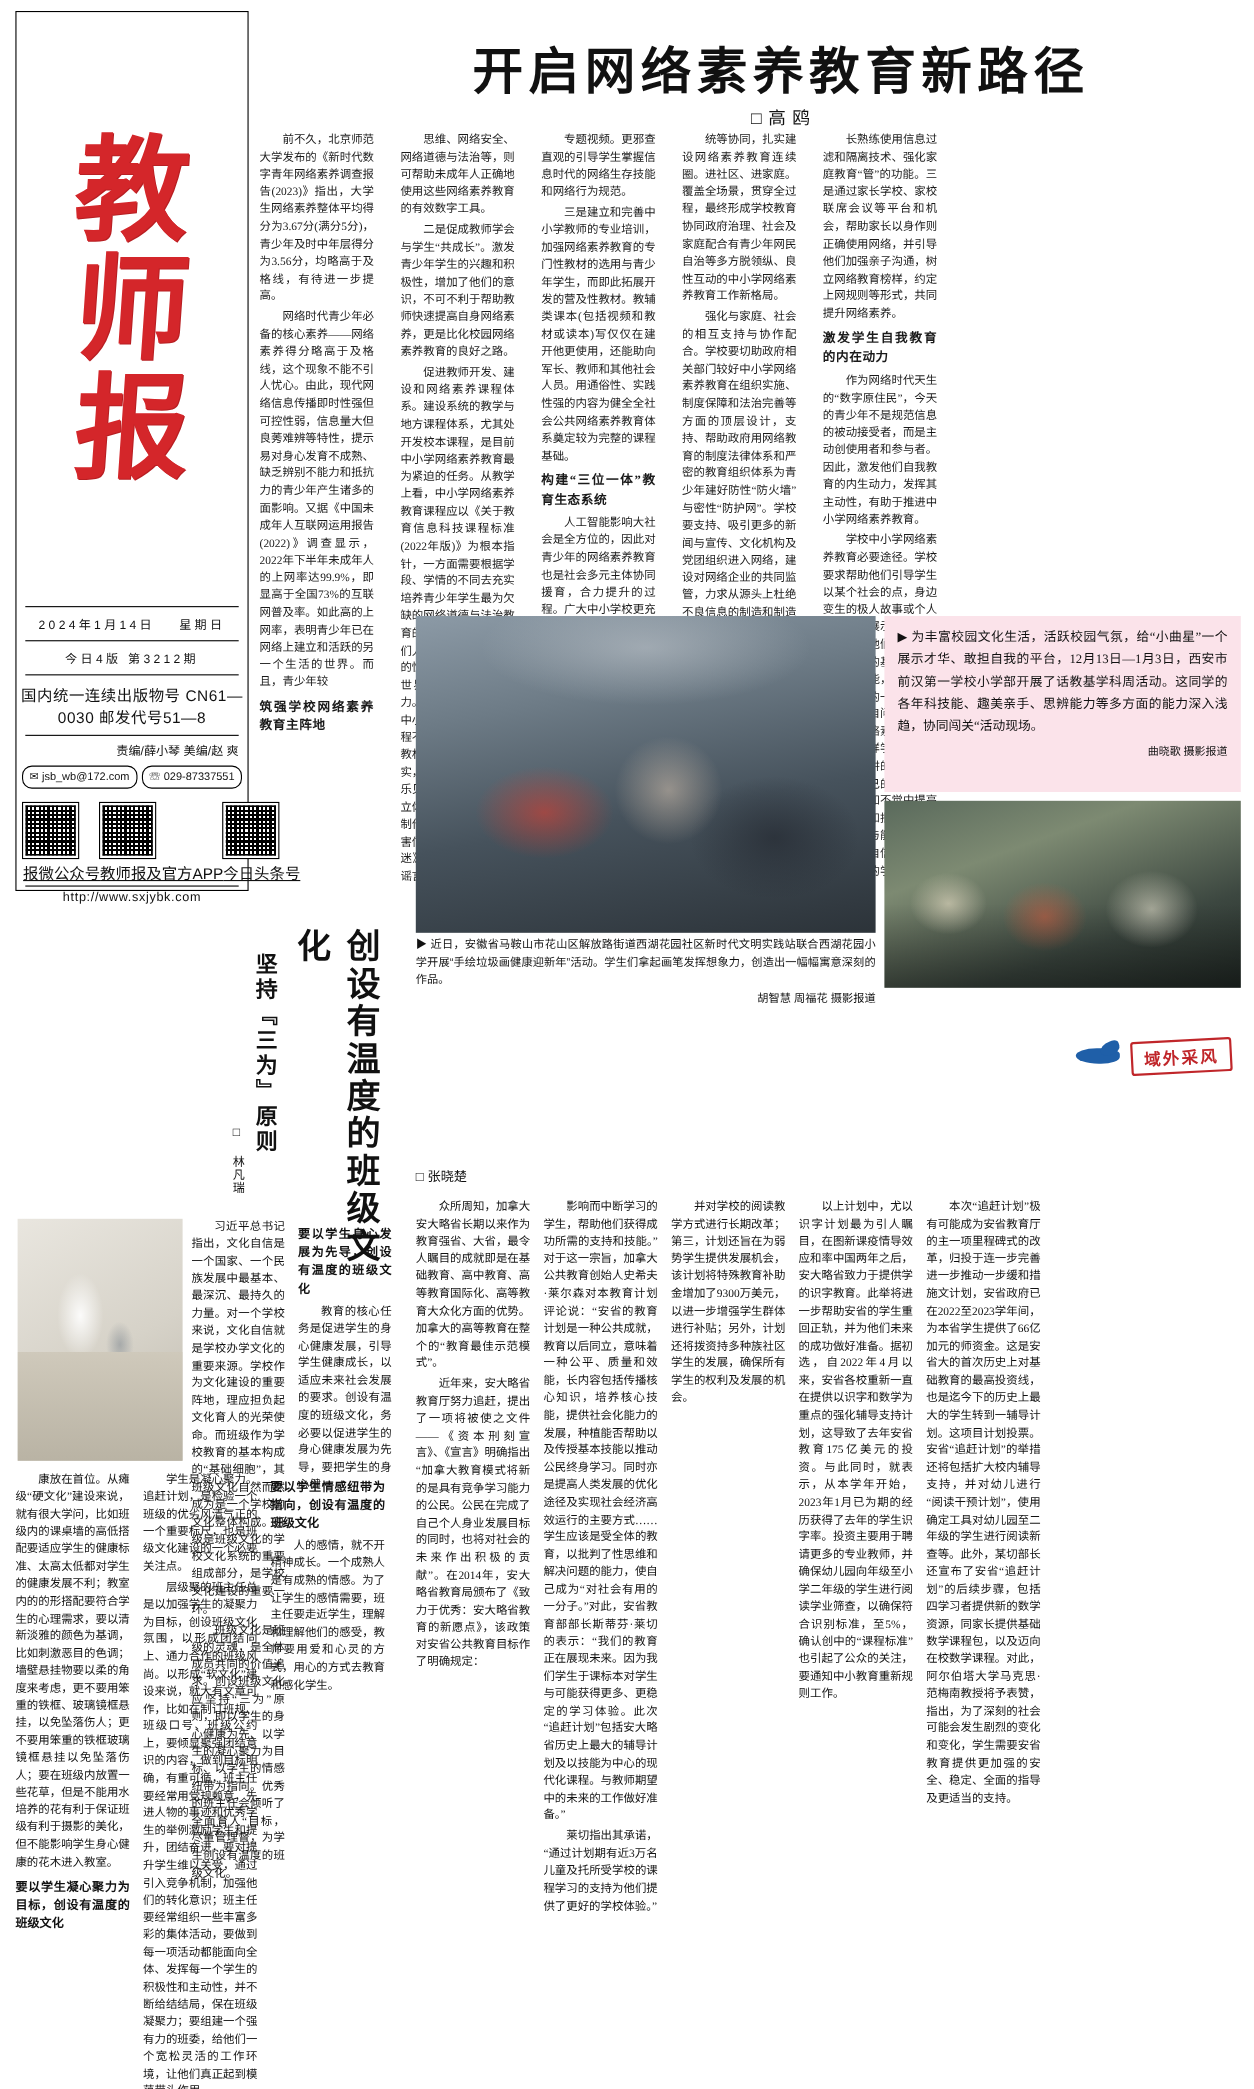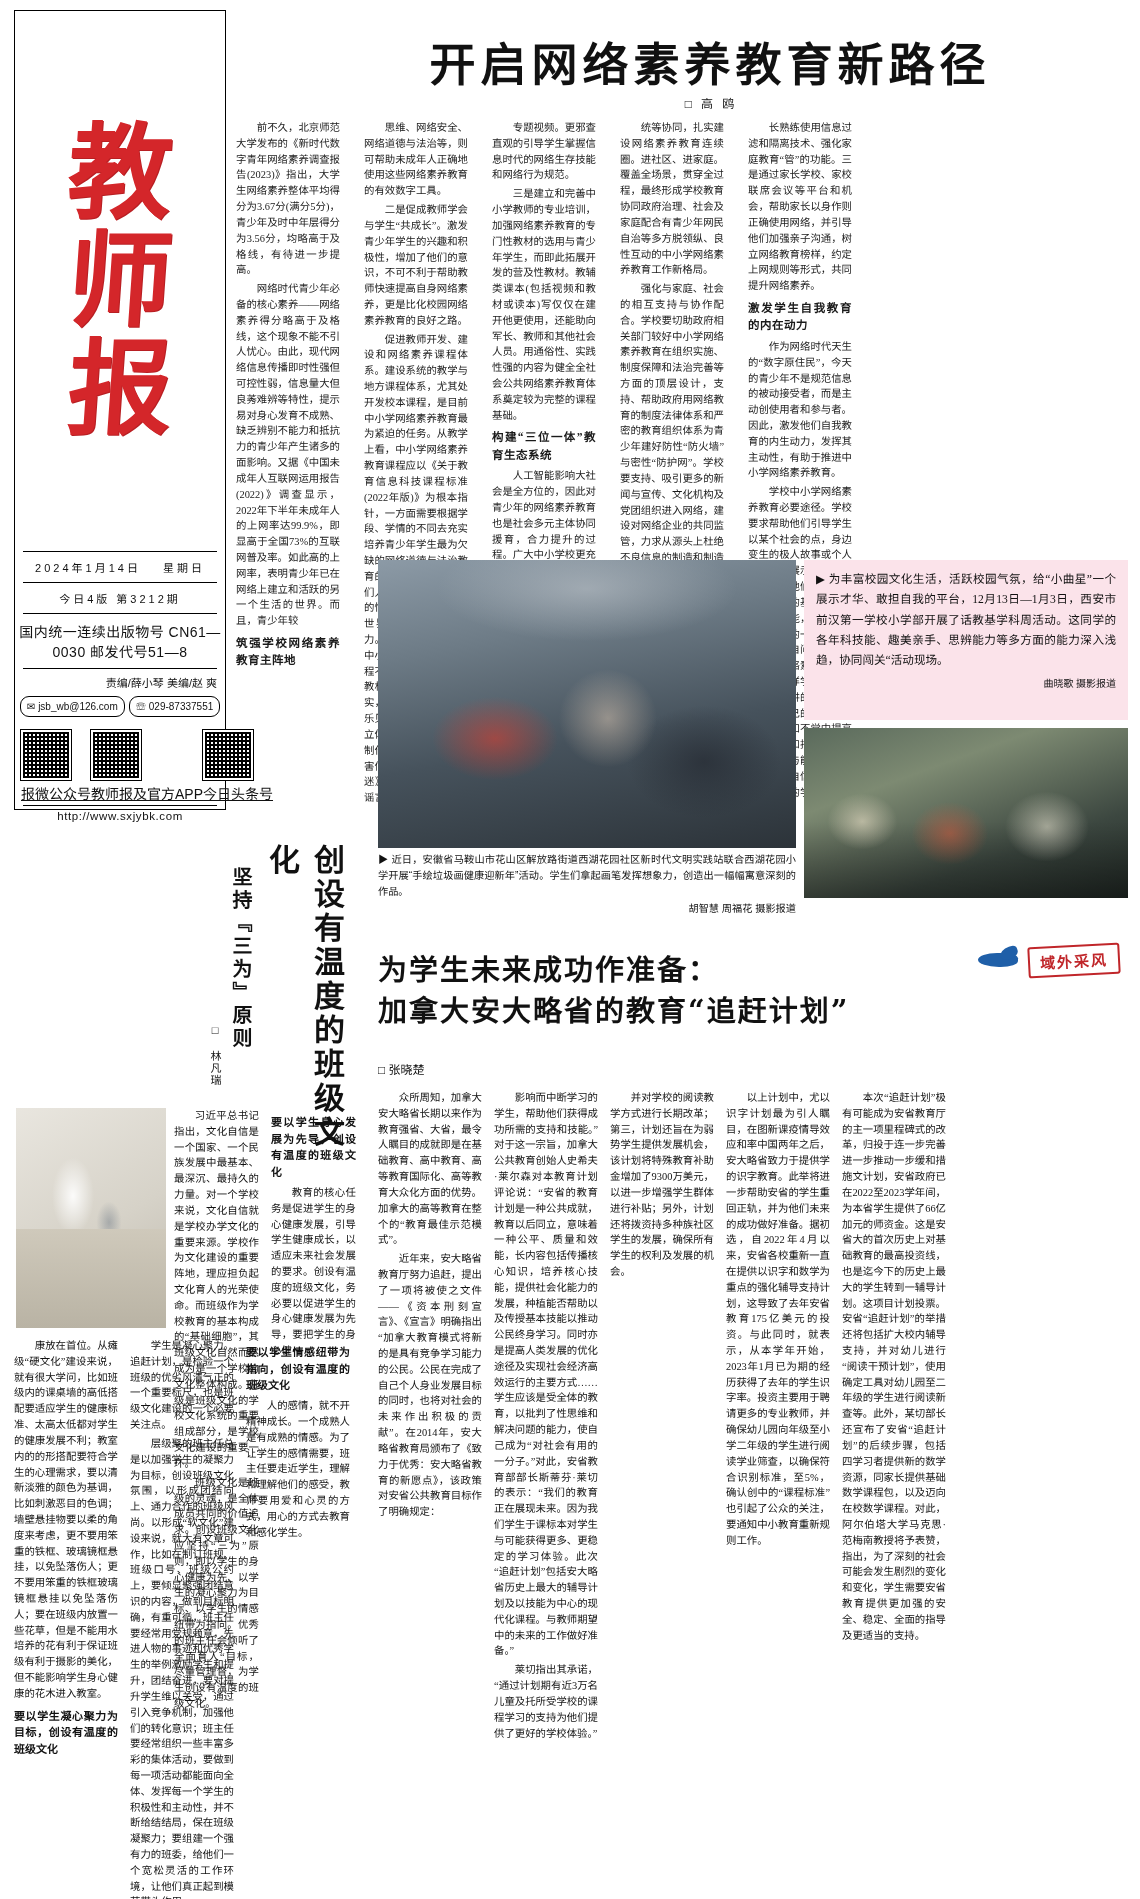--- a/index.html
+++ b/index.html
@@ -144,22 +144,22 @@
     font-weight: 700;
     letter-spacing: 5px;
     font-family: "DejaVu Serif", serif;
   }
   .byline {
     position: absolute;
     left: 300px;
     top: 94px;
     width: 820px;
     text-align: center;
-    font-size: 12px;
-    font-family: Liberation Mono, monospace;
+    font-size: 16px;
+    font-family: Liberation Serif, serif;
     letter-spacing: 1px;
   }
 
   
   .top-cols {
     position: absolute;
     left: 236px;
     top: 120px;
     width: 892px;
     height: 700px;
@@ -424,21 +424,21 @@
     <div class="masthead-rule"></div>
     <div class="masthead-line big">今日4版    第3212期</div>
     <div class="masthead-rule"></div>
     <div class="masthead-line">国内统一连续出版物号 CN61—0030  邮发代号51—8</div>
     <div class="masthead-rule"></div>
     <div class="masthead-contact">
       <div style="text-align:right">责编/薛小琴    美编/赵  爽</div>
       <div class="contact-row">
         <span class="pill">
           <span>✉</span>
-          <span>jsb_wb@126.com</span>
+          <span>jsb_wb@172.com</span>
         </span>
         <span class="pill">
           <span>☏</span>
           <span>029-87337551</span>
         </span>
       </div>
     </div>
     <div class="qr-row">
       <div>
         <div class="qr"></div>
@@ -536,24 +536,20 @@
         <p>学生是凝心聚力。追赶计划，是检验一个班级的优劣风清气正的一个重要标尺，也是班级文化建设的一个必要关注点。</p>
         <p>层级聚的班主任总是以加强学生的凝聚力为目标，创设班级文化氛围，以形成团结向上、通力合作的班级风尚。以形成“软文化”建设来说，就大有文章可作，比如在制订班规、班级口号、班级公约上，要倾显聚强团结意识的内容，做到目标明确，有重可循，班主任要经常用党规赖意，先进人物的事迹和优秀学生的举例激励学生和提升，团结奋进，要对提升学生维以关受，通过引入竞争机制，加强他们的转化意识；班主任要经常组织一些丰富多彩的集体活动，要做到每一项活动都能面向全体、发挥每一个学生的积极性和主动性，并不断给结结局，保在班级凝聚力；要组建一个强有力的班委，给他们一个宽松灵活的工作环境，让他们真正起到模范带头作用。</p>
       </div>
       <div class="fcol">
         <div class="sub">要以学生情感纽带为指向，创设有温度的班级文化</div>
         <p>人的感情，就不开精神成长。一个成熟人是有成熟的情感。为了让学生的感情需要，班主任要走近学生，理解和理解他们的感受，教师要用爱和心灵的方式，用心的方式去教育和感化学生。</p>
       </div>
     </div>
   </div>
 
-  <div class="art2-title">
-    <div>为学生未来成功作准备：</div>
-    <div>加拿大安大略省的教育“追赶计划”</div>
-  </div>
   <div class="art2-byline">□ 张晓楚</div>
 
   <div class="stamp">
     <div class="stamp-bird"></div>
     <div class="stamp-seal">域外采风</div>
   </div>
 
   <div class="art2-cols">
     <div class="acol">
       <p>众所周知，加拿大安大略省长期以来作为教育强省、大省，最令人瞩目的成就即是在基础教育、高中教育、高等教育国际化、高等教育大众化方面的优势。加拿大的高等教育在整个的“教育最佳示范模式”。</p>

